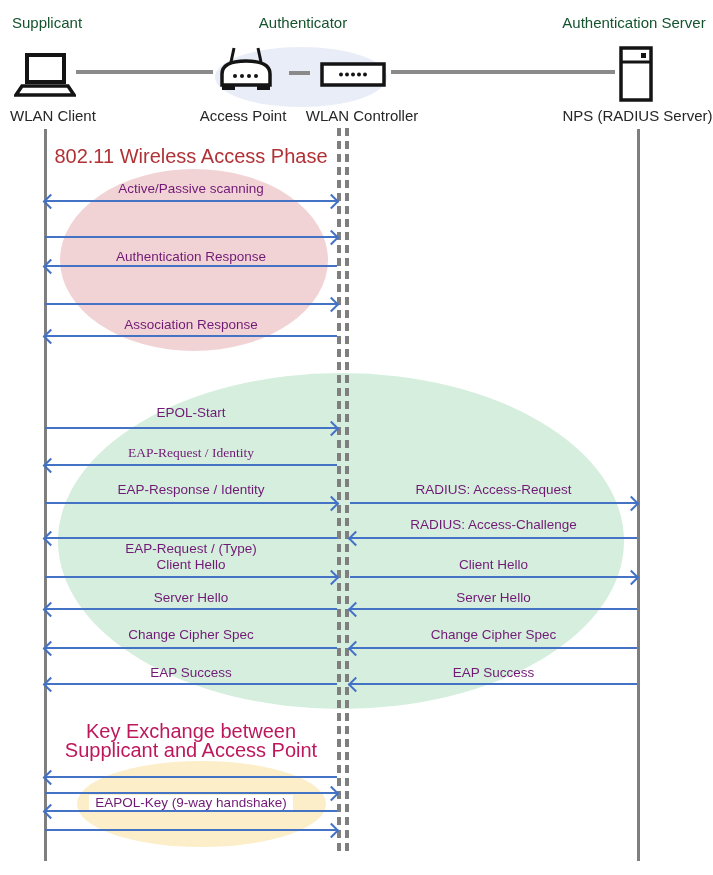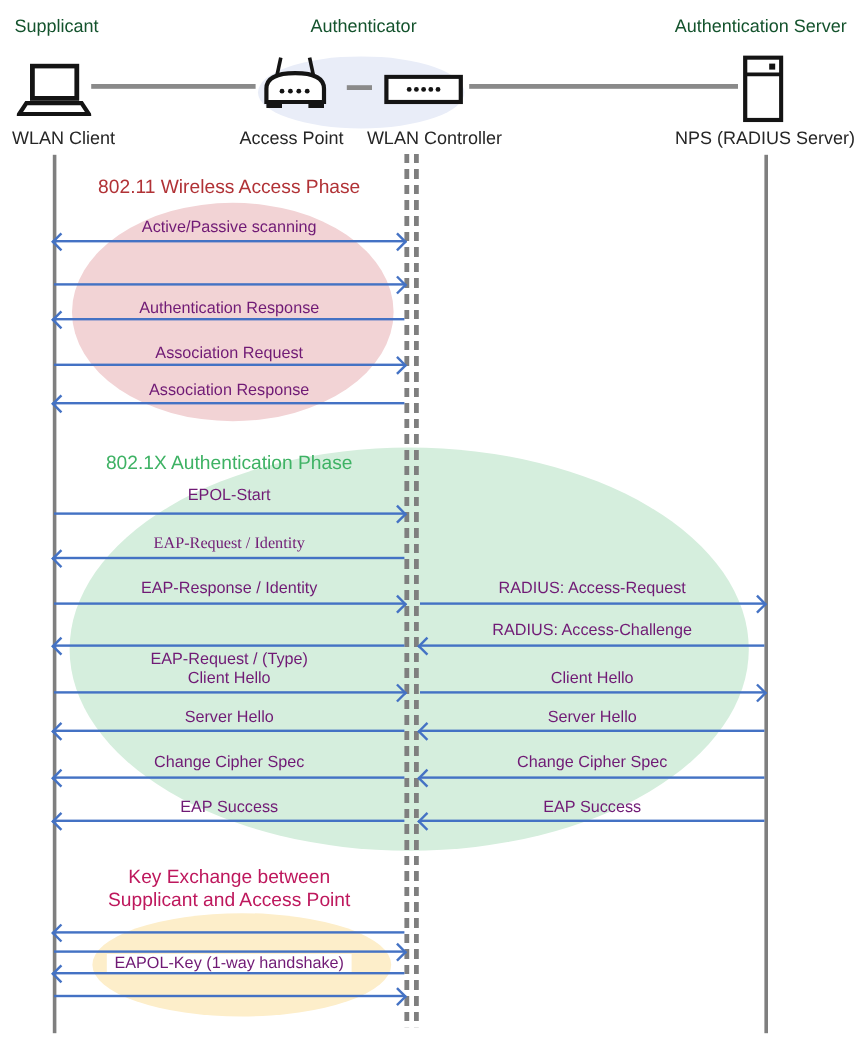--- a/index.html
+++ b/index.html
@@ -15,21 +15,21 @@
   .lifeline{position:absolute;width:3px;background:#7f7f7f;z-index:2;}
   .dashline{position:absolute;width:4px;z-index:2;
             background:repeating-linear-gradient(to bottom,#7f7f7f 0 8px,transparent 8px 13px);}
   
   .conn{position:absolute;height:4px;background:#8a8a8a;z-index:1;}
   
   .actor-title{position:absolute;font-size:15px;color:#14532d;z-index:3;}
   .actor-device{position:absolute;font-size:15px;color:#262626;z-index:3;}
   .center{text-align:center;}
   
-  .phase-label{position:absolute;font-size:16px;z-index:3;text-align:center;white-space:pre-line;line-height:19px;}
+  .phase-label{position:absolute;font-size:20px;z-index:3;text-align:center;white-space:pre-line;line-height:19px;}
   .p1{color:#b13236;}
   .p2{color:#3eb264;}
   .p3{color:#be185d;}
   
   .msg-label{position:absolute;font-size:13.5px;color:#701a75;text-align:center;z-index:3;line-height:16px;}
   .lcol{left:45px;width:292px;}
   .rcol{left:350px;width:287px;}
   .whitebg span{background:#fff;padding:0 6px;}
   
   .msg-arrow{position:absolute;height:2px;background:#4472c4;z-index:3;}
@@ -104,33 +104,31 @@
   <div class="actor-device center" style="left:183px;top:107px;width:120px;">Access Point</div>
   <div class="actor-device center" style="left:292px;top:107px;width:140px;">WLAN Controller</div>
   <div class="actor-device center" style="left:545px;top:107px;width:185px;">NPS (RADIUS Server)</div>
 
   <div class="lifeline" style="left:44px;top:129px;height:732px;"></div>
   <div class="dashline" style="left:337px;top:128px;height:728px;"></div>
   <div class="dashline" style="left:345px;top:128px;height:728px;"></div>
   <div class="lifeline" style="left:637px;top:129px;height:732px;"></div>
 
   <div class="phase-label p1 lcol" style="top:147px;">802.11 Wireless Access Phase</div>
-  <div class="phase-label p2 lcol" style="top:377px;">802.1X Authentication Phase</div>
   <div class="phase-label p3 lcol" style="top:722px;">Key Exchange between
 Supplicant and Access Point</div>
 
   <div class="msg-label lcol" style="top:181px;">Active/Passive scanning</div>
   <div class="msg-arrow lcolA dir-b" style="top:200px;"></div>
 
   <div class="msg-arrow lcolA dir-r" style="top:236px;"></div>
 
   <div class="msg-label lcol" style="top:249px;">Authentication Response</div>
   <div class="msg-arrow lcolA dir-l" style="top:265px;"></div>
 
-  <div class="msg-label lcol" style="top:286px;">Association Request</div>
   <div class="msg-arrow lcolA dir-r" style="top:303px;"></div>
 
   <div class="msg-label lcol" style="top:317px;">Association Response</div>
   <div class="msg-arrow lcolA dir-l" style="top:335px;"></div>
 
   <div class="msg-label lcol" style="top:405px;">EPOL-Start</div>
   <div class="msg-arrow lcolA dir-r" style="top:427px;"></div>
 
   <div class="msg-label lcol" style="top:445px;font-family:Liberation Serif, serif;">EAP-Request / Identity</div>
   <div class="msg-arrow lcolA dir-l" style="top:464px;"></div>
@@ -160,17 +158,17 @@
   <div class="msg-label rcol" style="top:627px;">Change Cipher Spec</div>
   <div class="msg-arrow rcolA dir-l" style="top:647px;"></div>
 
   <div class="msg-label lcol" style="top:665px;">EAP Success</div>
   <div class="msg-arrow lcolA dir-l" style="top:683px;"></div>
   <div class="msg-label rcol" style="top:665px;">EAP Success</div>
   <div class="msg-arrow rcolA dir-l" style="top:683px;"></div>
 
   <div class="msg-arrow lcolA dir-l" style="top:776px;"></div>
   <div class="msg-arrow lcolA dir-r" style="top:792px;"></div>
-  <div class="msg-label lcol whitebg" style="top:795px;z-index:4;"><span>EAPOL-Key (1-way handshake)</span></div>
+  <div class="msg-label lcol whitebg" style="top:795px;z-index:4;"><span>EAPOL-Key (9-way handshake)</span></div>
   <div class="msg-arrow lcolA dir-l" style="top:810px;"></div>
   <div class="msg-arrow lcolA dir-r" style="top:829px;"></div>
 
 </div>
 
 </body></html>

